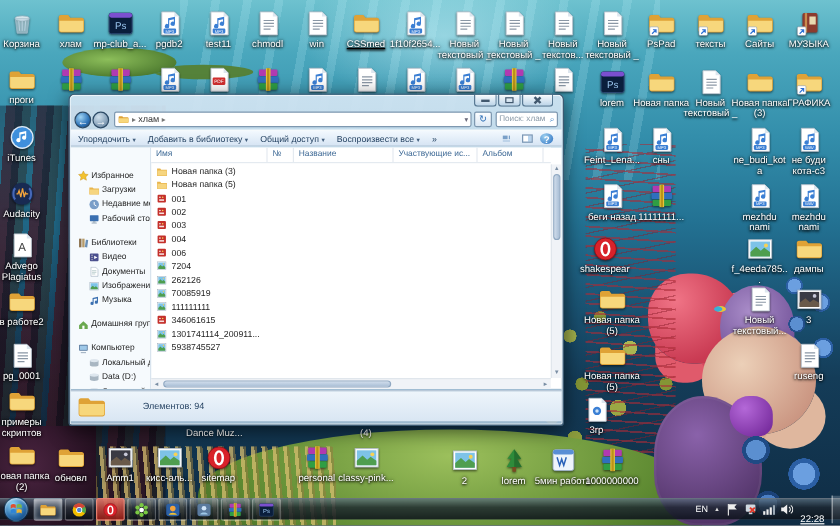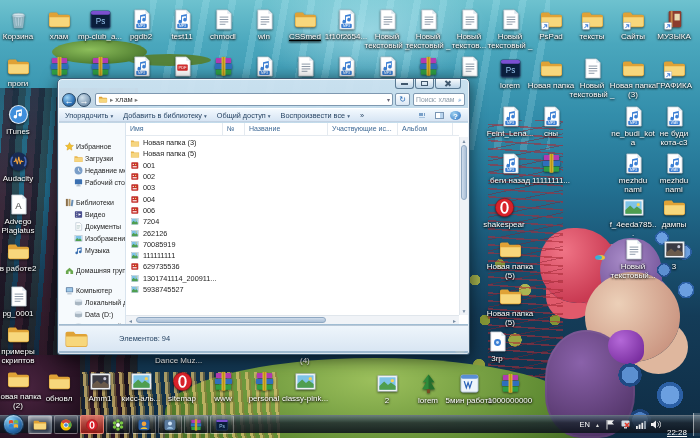--- a/index.html
+++ b/index.html
@@ -789,20 +789,32 @@
       </div>
       <div class="dicon" style="left: 486px; top: 285px;">
         <div>
           <svg viewBox="0 0 26 24">
             <path d="M2 7c0-1.4.7-2.2 2-2.2h6.2L12 7h9.8c1.4 0 2.2.8 2.2 2.2v8.6c0 1.4-.8 2.2-2.2 2.2H4.2C2.8 20 2 19.2 2 17.8z" fill="#dfa236"></path>
             <path d="M2.6 9.6h20.8v8c0 1-.6 1.6-1.6 1.6H4.2c-1 0-1.6-.6-1.6-1.6z" fill="#f7d77c"></path>
           </svg>
         </div>
         <div class="dlabel">Новая папка (5)</div>
       </div>
+      <div class="dicon" style="left: 650px; top: 285px;">
+        <div>
+          <svg viewBox="0 0 26 24">
+            <path d="M6 2h11l4 4v16H6z" fill="#fff" stroke="#b9c4cf" stroke-width=".8"></path>
+            <path d="M17 2l4 4h-4z" fill="#dde6ee"></path>
+            <g stroke="#8a97a5" stroke-width="1">
+              <path d="M9 9.5h9M9 12h9M9 14.5h9M9 17h6"></path>
+            </g>
+          </svg>
+        </div>
+        <div class="dlabel">ruseng</div>
+      </div>
       <div class="dicon" style="left: -6px; top: 323px;">
         <div>
           <svg viewBox="0 0 26 24">
             <path d="M2 7c0-1.4.7-2.2 2-2.2h6.2L12 7h9.8c1.4 0 2.2.8 2.2 2.2v8.6c0 1.4-.8 2.2-2.2 2.2H4.2C2.8 20 2 19.2 2 17.8z" fill="#dfa236"></path>
             <path d="M2.6 9.6h20.8v8c0 1-.6 1.6-1.6 1.6H4.2c-1 0-1.6-.6-1.6-1.6z" fill="#f7d77c"></path>
           </svg>
         </div>
         <div class="dlabel">примеры скриптов</div>
       </div>
       <div class="dicon" style="left: 473px; top: 330px;">
@@ -859,32 +871,20 @@
       <div class="dicon" style="left: 158px; top: 370px;">
         <div>
           <svg viewBox="0 0 26 24">
             <circle cx="13" cy="12" r="9.5" fill="#d8222a"></circle>
             <circle cx="13" cy="12" r="9.5" fill="none" stroke="#8c0f16" stroke-width=".7"></circle>
             <ellipse cx="13" cy="12" rx="4.4" ry="6.6" fill="#fff"></ellipse>
             <ellipse cx="13" cy="12" rx="2.2" ry="4.6" fill="#d8222a"></ellipse>
           </svg>
         </div>
         <div class="dlabel">sitemap</div>
-      </div>
-      <div class="dicon" style="left: 199px; top: 370px;">
-        <div>
-          <svg viewBox="0 0 26 24">
-            <rect x="5" y="3" width="16" height="5.6" rx="1" fill="#b13ab1"></rect>
-            <rect x="4" y="9" width="18" height="5.6" rx="1" fill="#2f6fbd"></rect>
-            <rect x="5" y="15" width="16" height="5.6" rx="1" fill="#2f9e44"></rect>
-            <rect x="11" y="2" width="4" height="19.5" fill="#e8c23a"></rect>
-            <rect x="12" y="2" width="2" height="19.5" fill="#b99318"></rect>
-          </svg>
-        </div>
-        <div class="dlabel">www</div>
       </div>
       <div class="dicon" style="left: 240px; top: 370px;">
         <div>
           <svg viewBox="0 0 26 24">
             <rect x="5" y="3" width="16" height="5.6" rx="1" fill="#b13ab1"></rect>
             <rect x="4" y="9" width="18" height="5.6" rx="1" fill="#2f6fbd"></rect>
             <rect x="5" y="15" width="16" height="5.6" rx="1" fill="#2f9e44"></rect>
             <rect x="11" y="2" width="4" height="19.5" fill="#e8c23a"></rect>
             <rect x="12" y="2" width="2" height="19.5" fill="#b99318"></rect>
           </svg>
@@ -1223,21 +1223,21 @@
               </svg>
               <span>111111111</span>
             </div>
             <div class="frow">
               <svg viewBox="0 0 11 11">
                 <rect x="1" y="1.5" width="8.5" height="8" rx="1" fill="#c4302b"></rect>
                 <circle cx="3.4" cy="4.2" r=".8" fill="#fff"></circle>
                 <circle cx="6.2" cy="4.2" r=".8" fill="#f7d154"></circle>
                 <rect x="2.6" y="6.2" width="5" height="1.6" fill="#fff" opacity=".85"></rect>
               </svg>
-              <span>629735536</span>
+              <span>346061615</span>
             </div>
             <div class="frow">
               <svg viewBox="0 0 11 11">
                 <rect x="1" y="1.5" width="8.5" height="8" fill="#fff" stroke="#9ab" stroke-width=".5"></rect>
                 <rect x="1.7" y="2.2" width="7.1" height="6.6" fill="#7ec3e8"></rect>
                 <path d="M1.7 6.8l2.2-2.2 1.8 1.7 1.3-1.1 1.8 1.6v2H1.7z" fill="#4f9e4f"></path>
                 <circle cx="7" cy="3.6" r=".7" fill="#f7d154"></circle>
               </svg>
               <span>1301741114_200911...</span>
             </div>

